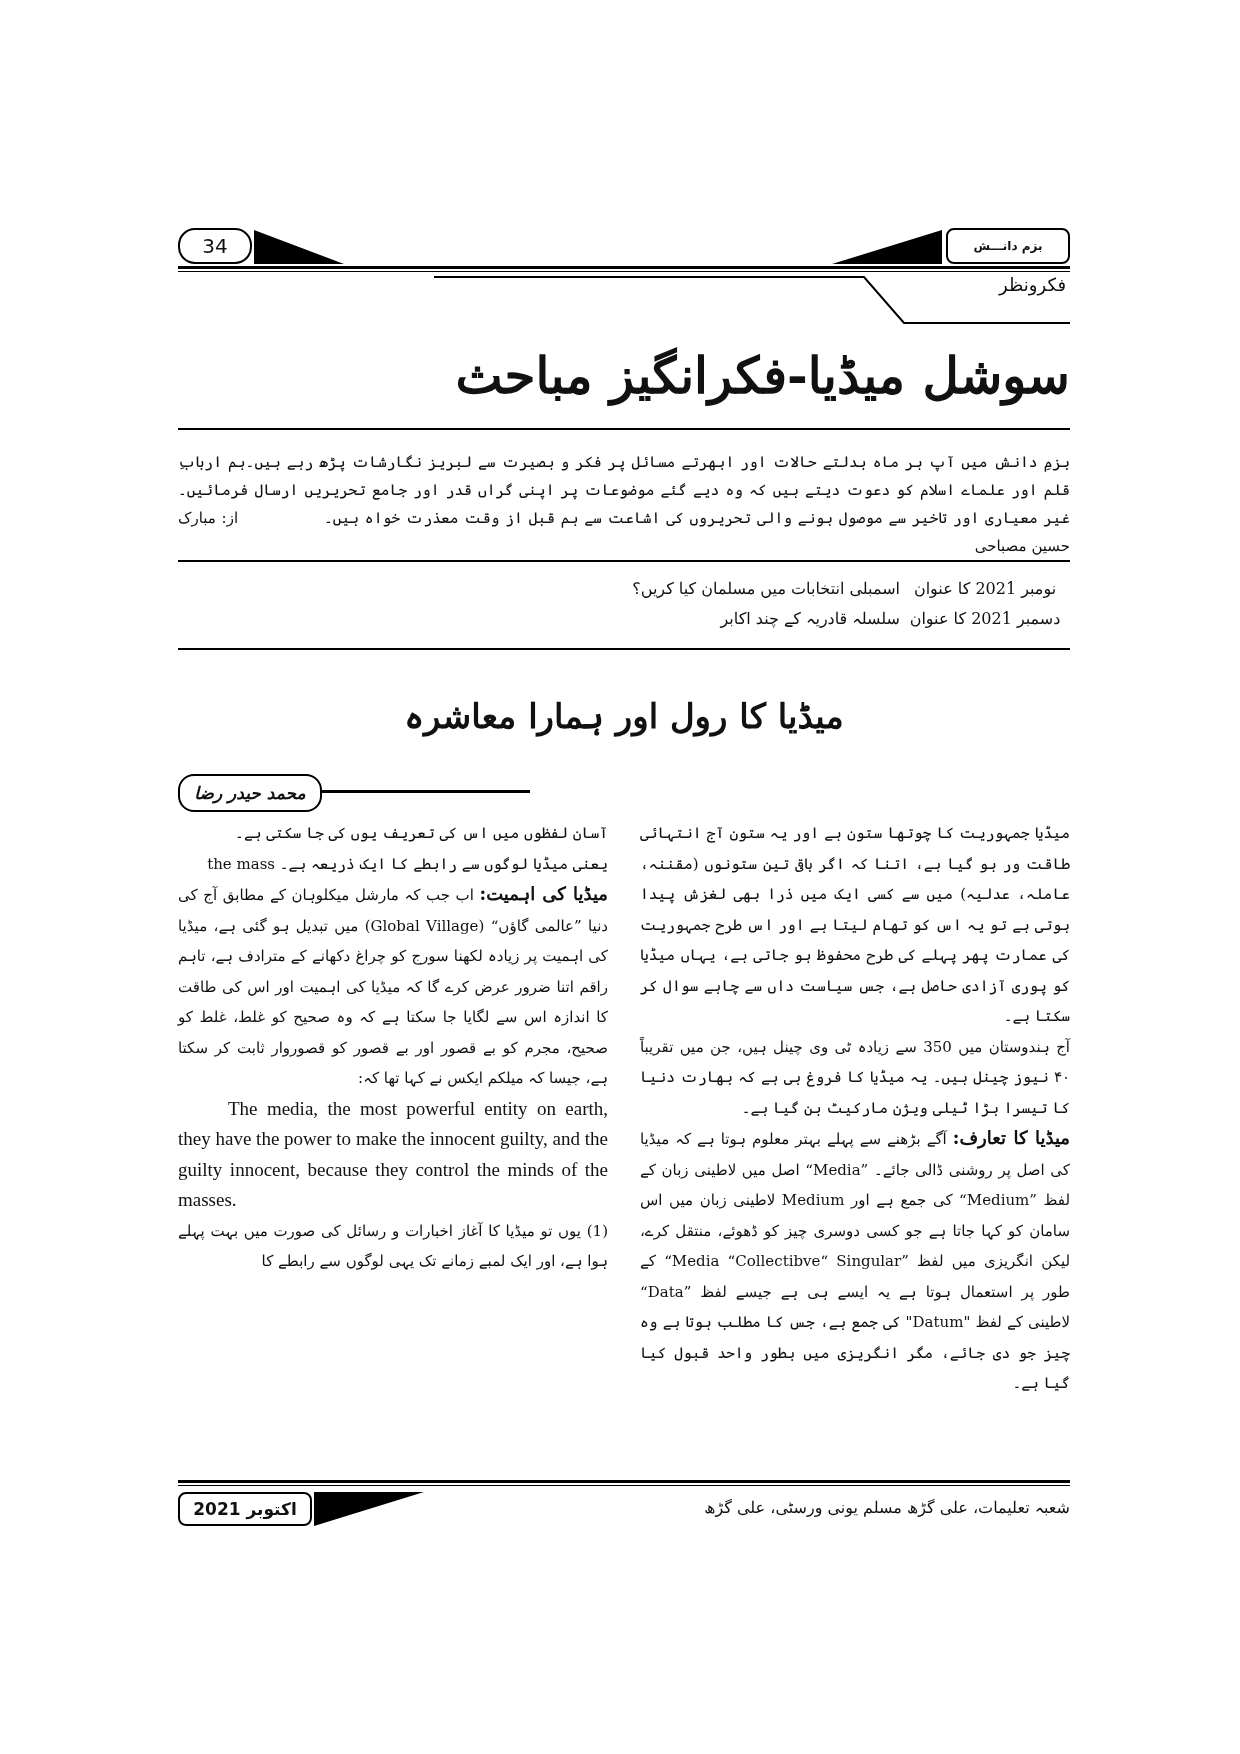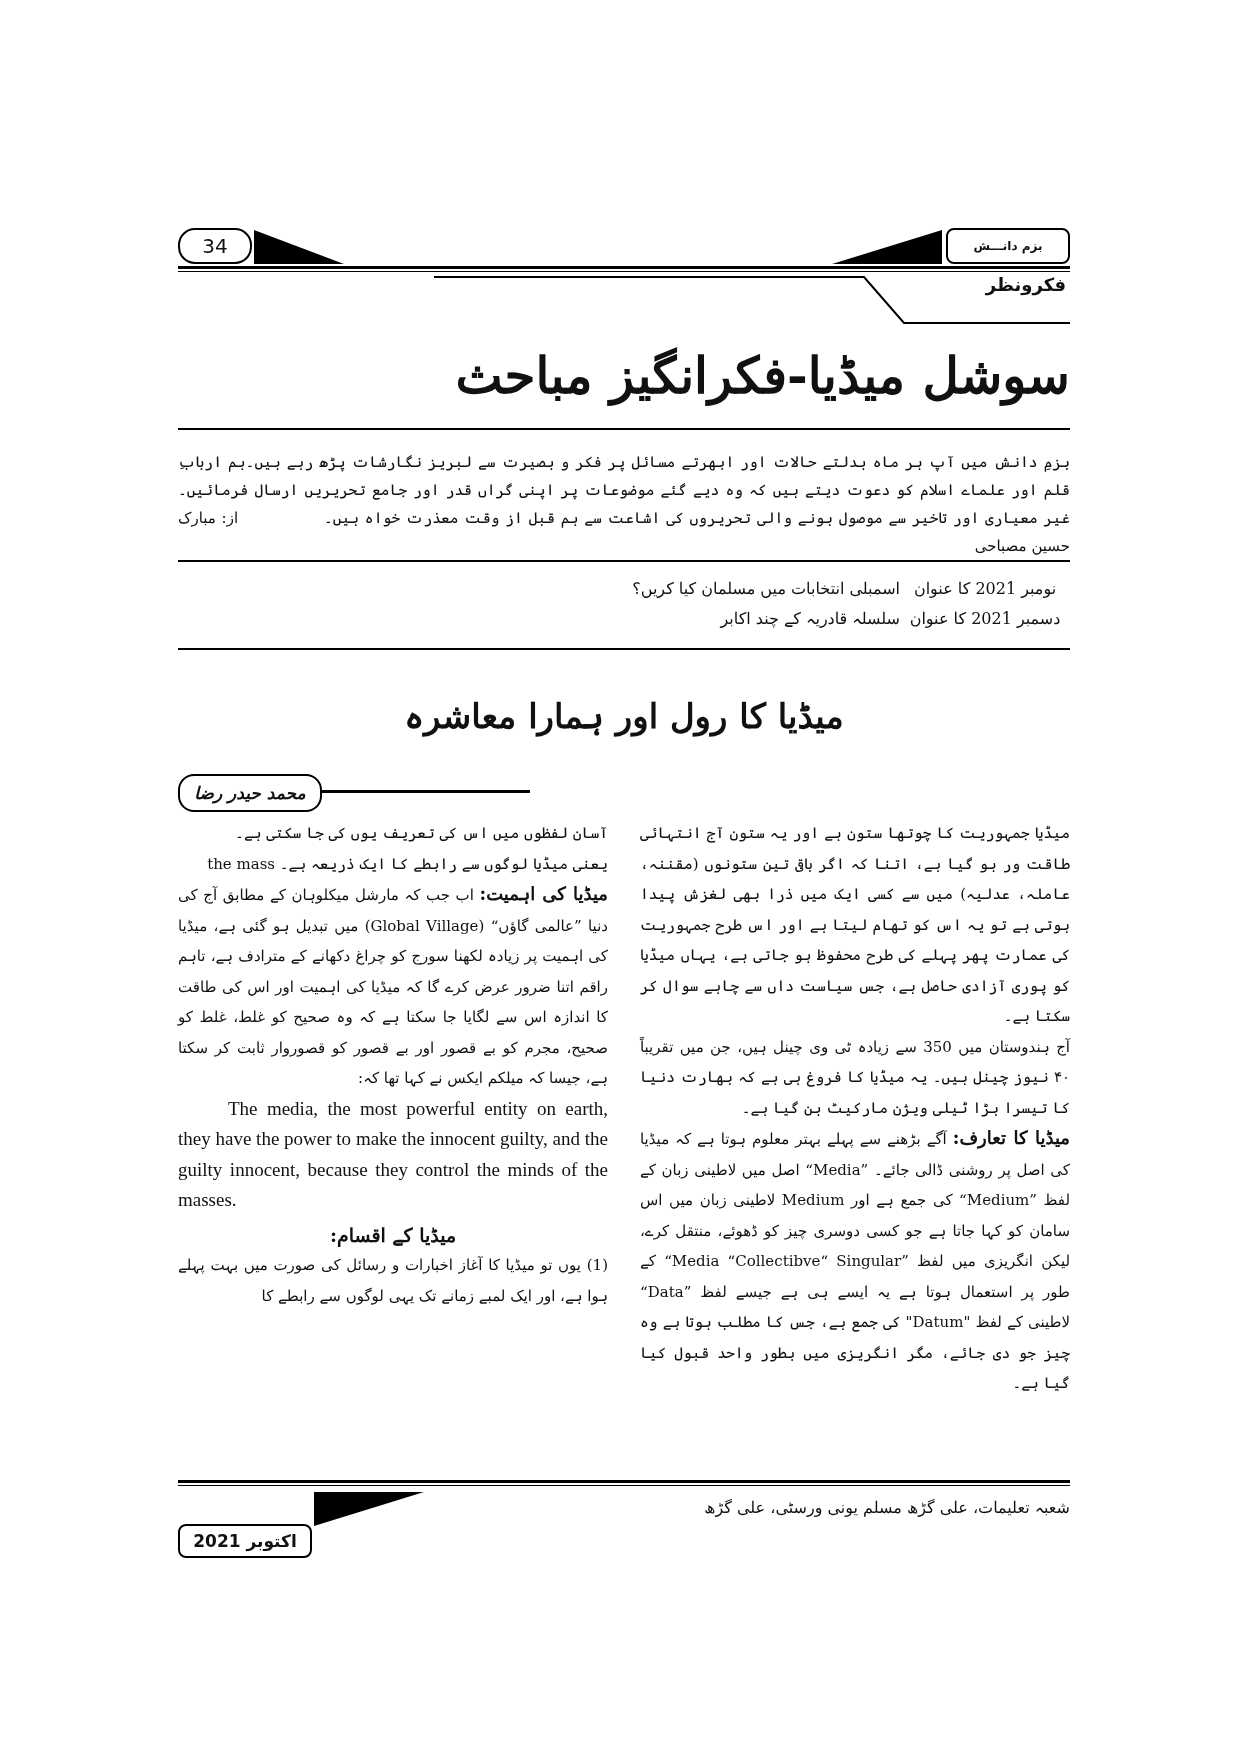--- a/index.html
+++ b/index.html
@@ -9,21 +9,21 @@
 
   
   .hdr { position: relative; height: 40px; }
   .pgnum { position: absolute; left: 0; top: 0; width: 70px; height: 32px; border: 2px solid #000; border-radius: 17px;
            font-family: "DejaVu Sans", sans-serif; font-size: 20px; text-align: center; line-height: 32px; }
   .wedge-l { position: absolute; left: 76px; top: 2px; width: 90px; height: 34px; }
   .wedge-r { position: absolute; right: 128px; top: 2px; width: 110px; height: 34px; }
   .brand { position: absolute; right: 0; top: 0; width: 120px; height: 32px; border: 2px solid #000; border-radius: 8px;
            font-size: 12px; font-weight: bold; text-align: center; line-height: 32px; direction: rtl; }
   .dbl { position: absolute; left: 0; right: 0; height: 3px; border-top: 3px solid #000; }
-  .section-tag { position: absolute; right: 4px; top: 46px; font-size: 18px; font-weight: bold; direction: rtl; }
+  .section-tag { position: absolute; right: 4px; top: 46px; font-size: 18px; font-weight: normal; direction: rtl; }
 
   .main-title { position: absolute; left: 0; right: 0; top: 118px; text-align: right; direction: rtl;
                 font-family: "DejaVu Serif", serif; font-size: 50px; font-weight: bold; }
   .rule { position: absolute; left: 0; right: 0; border-top: 2px solid #000; }
 
   .intro { position: absolute; left: 0; right: 0; top: 220px; direction: rtl; text-align: justify;
            font-size: 15px; line-height: 28px; font-family: "DejaVu Serif", serif; }
   .intro .author { margin-right: 80px; }
 
   .topics { position: absolute; top: 345px; right: 0; width: 560px; direction: rtl; font-family: "DejaVu Serif", serif; font-size: 16px; }
@@ -43,21 +43,21 @@
   .para { direction: rtl; text-align: justify; margin: 0; }
   .en { direction: ltr; text-align: justify; font-family: "Liberation Serif", serif; font-size: 19px; margin: 0; }
   .en.indent { text-indent: 50px; }
   .bold-head { font-weight: bold; font-size: 18px; }
   .sub-head { direction: rtl; text-align: center; font-weight: bold; font-size: 19px; margin: 4px 0 0 0; }
 
   .footer { position: absolute; left: 0; right: 0; top: 1252px; }
   .footer .rule2 { border-top: 3px solid #000; margin-bottom: 2px; }
   .footer .rule3 { border-top: 1px solid #000; }
   .issue-box { position: absolute; left: 0; top: 12px; width: 130px; height: 30px; border: 2px solid #000; border-radius: 8px;
-               text-align: center; line-height: 30px; font-weight: bold; font-size: 17px; direction: rtl; margin-top: 32px; }
+               text-align: center; line-height: 30px; font-weight: bold; font-size: 17px; direction: rtl; }
   .wedge-f { position: absolute; left: 136px; top: 12px; width: 110px; height: 34px; }
   .publisher { position: absolute; right: 0; top: 18px; direction: rtl; font-size: 16px; font-family: "DejaVu Serif", serif; }
 </style>
 </head>
 <body>
 
 <div class="page">
 
   <div class="hdr">
     <div class="pgnum">34</div>
@@ -114,21 +114,20 @@
   </div>
 
   <div class="col col-left">
     <p class="para">آسان لفظوں میں اس کی تعریف یوں کی جا سکتی ہے۔</p>
     <p class="para">یعنی میڈیا لوگوں سے رابطے کا ایک ذریعہ ہے۔ the mass</p>
     <p class="para">
       <span class="bold-head">میڈیا کی اہمیت:</span>
       <span>اب جب کہ مارشل میکلوہان کے مطابق آج کی دنیا ”عالمی گاؤں“ (Global Village) میں تبدیل ہو گئی ہے، میڈیا کی اہمیت پر زیادہ لکھنا سورج کو چراغ دکھانے کے مترادف ہے، تاہم راقم اتنا ضرور عرض کرے گا کہ میڈیا کی اہمیت اور اس کی طاقت کا اندازہ اس سے لگایا جا سکتا ہے کہ وہ صحیح کو غلط، غلط کو صحیح، مجرم کو بے قصور اور بے قصور کو قصوروار ثابت کر سکتا ہے، جیسا کہ میلکم ایکس نے کہا تھا کہ:</span>
     </p>
     <p class="en indent">The media, the most powerful entity on earth, they have the power to make the innocent guilty, and the guilty innocent, because they control the minds of the masses.</p>
-    <p class="sub-head">میڈیا کے اقسام:</p>
     <p class="para">(1) یوں تو میڈیا کا آغاز اخبارات و رسائل کی صورت میں بہت پہلے ہوا ہے، اور ایک لمبے زمانے تک یہی لوگوں سے رابطے کا</p>
   </div>
 
   <div class="footer">
     <div class="rule2"></div>
     <div class="rule3"></div>
     <div class="issue-box">اکتوبر 2021</div>
     <svg class="wedge-f" viewBox="0 0 110 34" preserveAspectRatio="none">
       <polygon points="0,0 110,0 0,34" fill="#000"></polygon>
     </svg>

